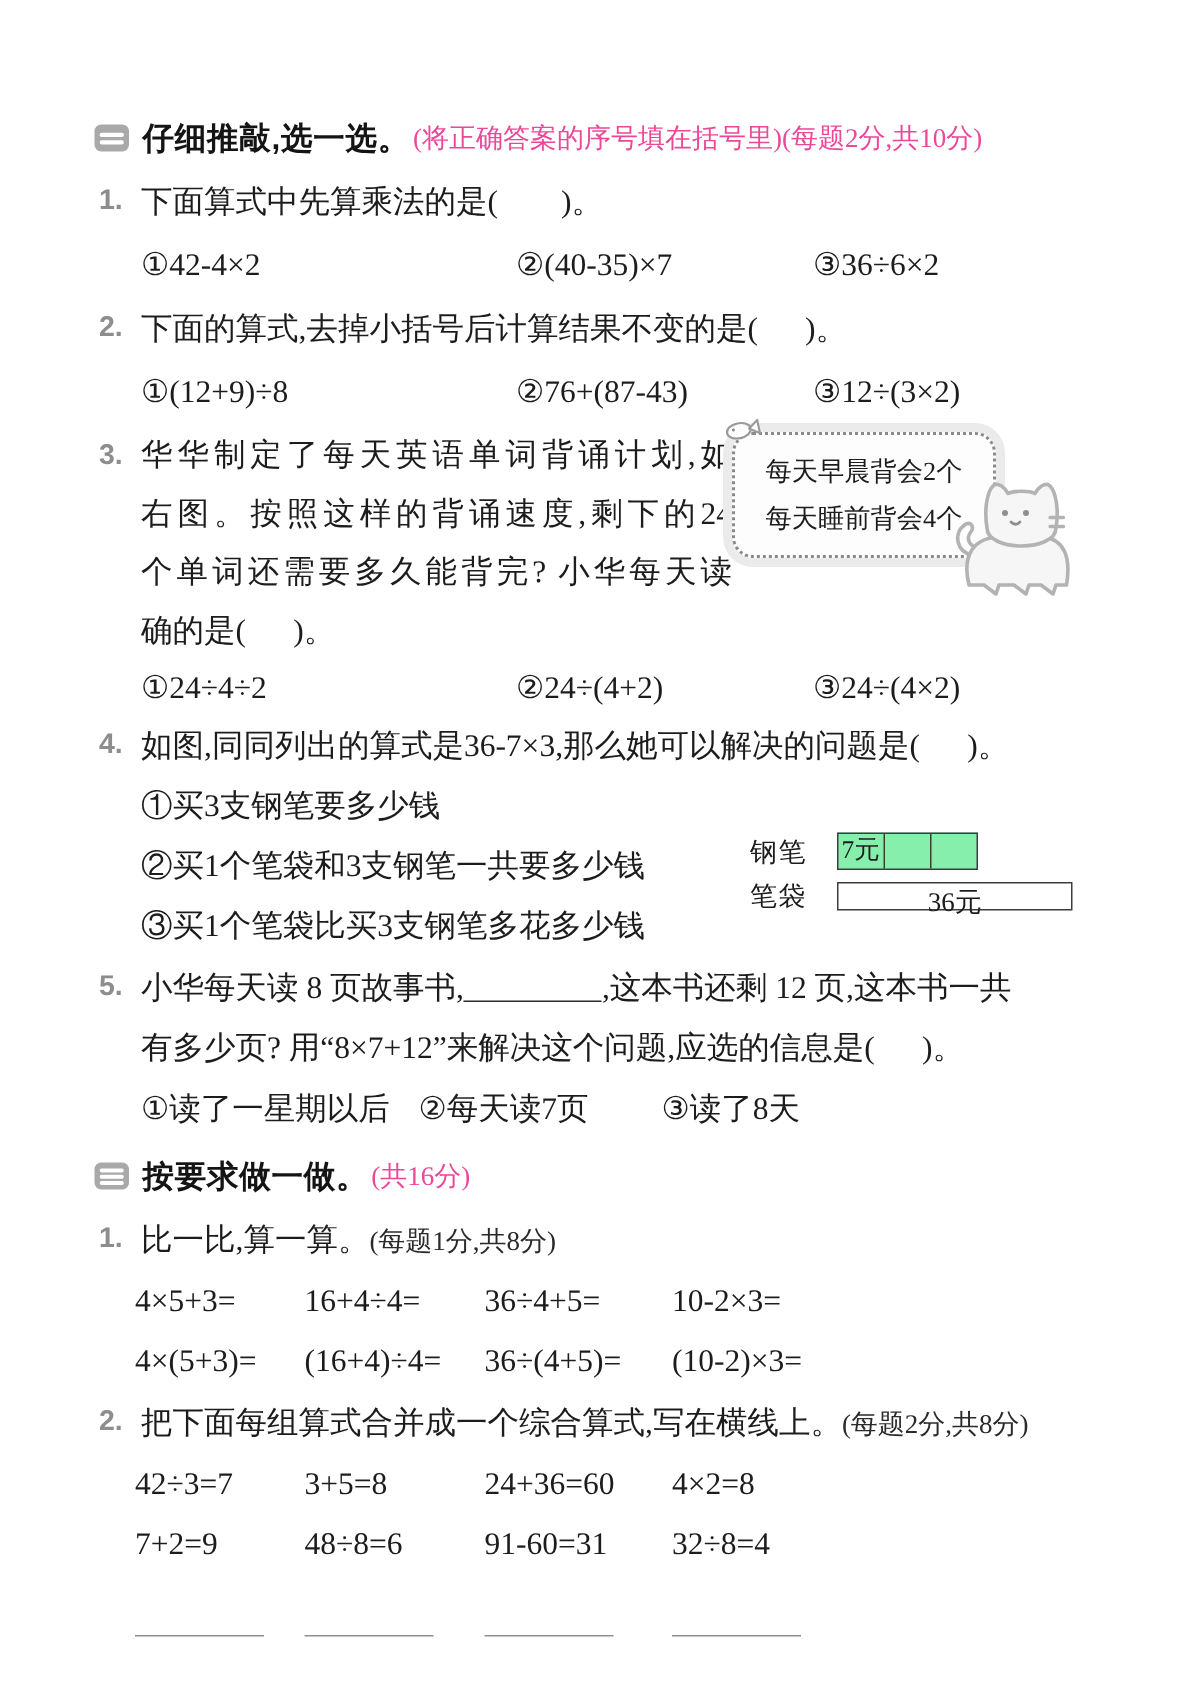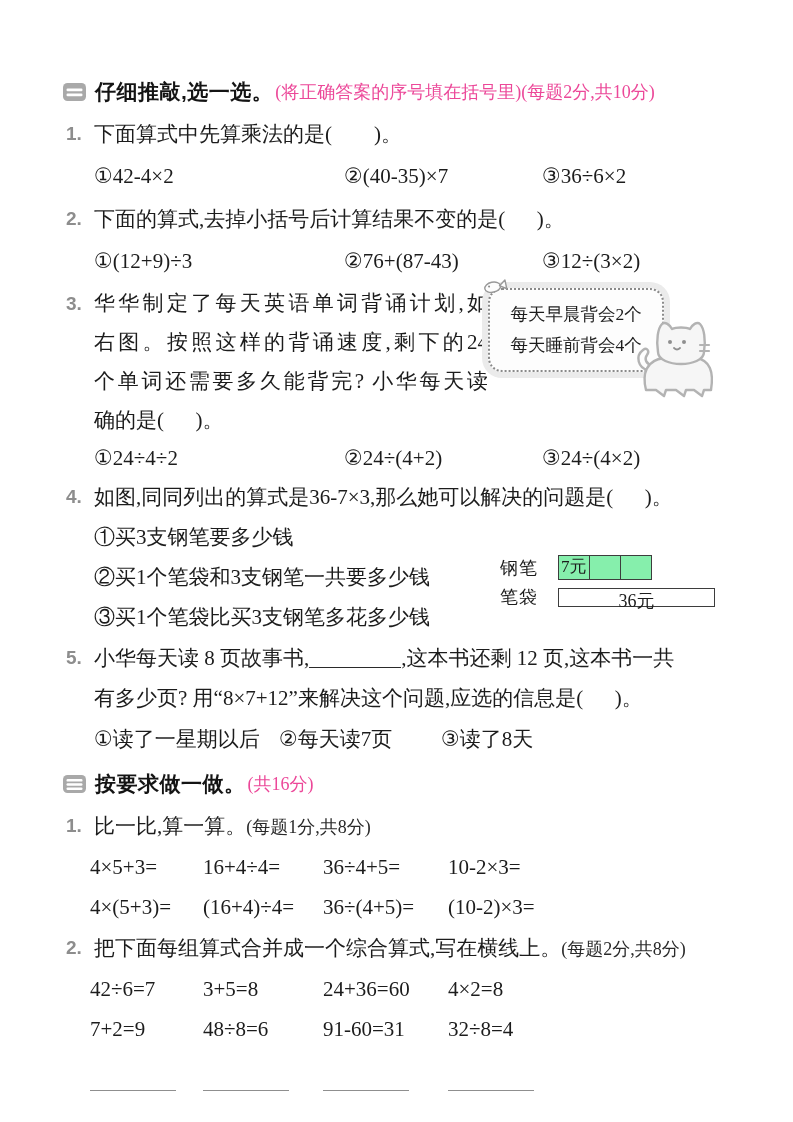--- a/index.html
+++ b/index.html
@@ -104,21 +104,21 @@
         <span>③36÷6×2</span>
       </div>
     </div>
   </div>
 
   <div class="q mb-q">
     <span class="q-num">2.</span>
     <div class="q-body">
       <div class="q-text">下面的算式,去掉小括号后计算结果不变的是(      )。</div>
       <div class="opts opts-std">
-        <span>①(12+9)÷3</span>
+        <span>①(12+9)÷8</span>
         <span>②76+(87-43)</span>
         <span>③12÷(3×2)</span>
       </div>
     </div>
   </div>
 
   <div class="q mb-q">
     <span class="q-num">3.</span>
     <div class="q-body">
       <div>
@@ -233,21 +233,21 @@
         <span>(10-2)×3=</span>
       </div>
     </div>
   </div>
 
   <div class="q">
     <span class="q-num">2.</span>
     <div class="q-body">
       <div class="q-text"><span>把下面每组算式合并成一个综合算式,写在横线上。</span><span class="q-note-inline">(每题2分,共8分)</span></div>
       <div class="eq-grid">
-        <span>42÷6=7</span>
+        <span>42÷3=7</span>
         <span>3+5=8</span>
         <span>24+36=60</span>
         <span>4×2=8</span>
       </div>
       <div class="eq-grid">
         <span>7+2=9</span>
         <span>48÷8=6</span>
         <span>91-60=31</span>
         <span>32÷8=4</span>
       </div>

